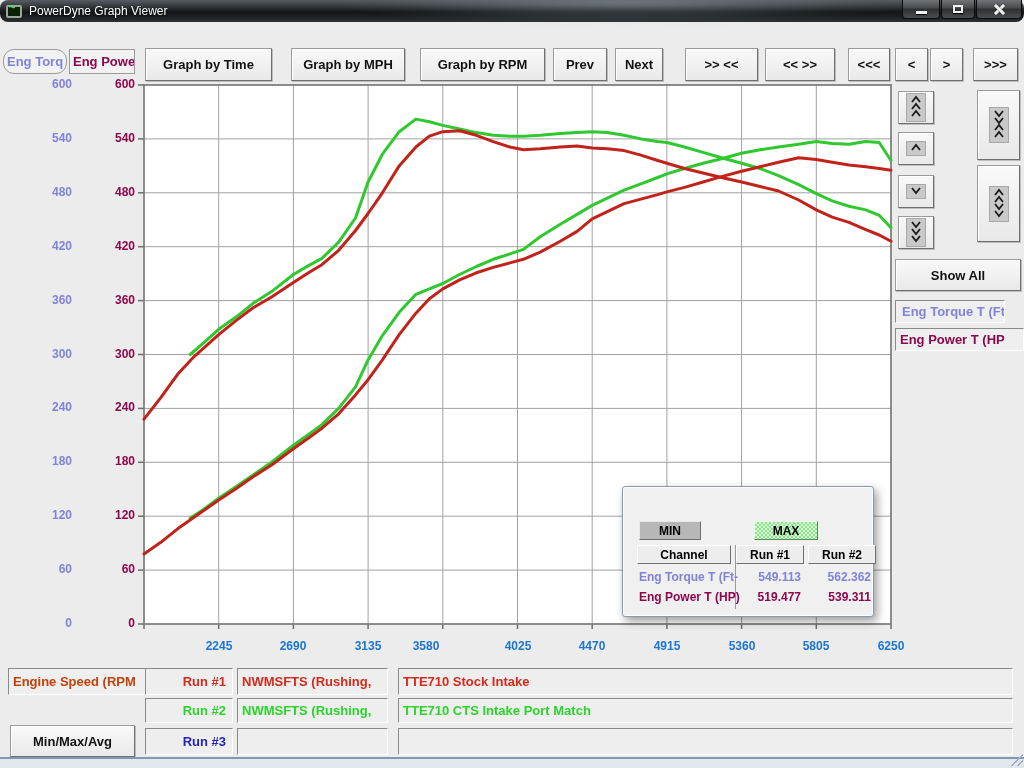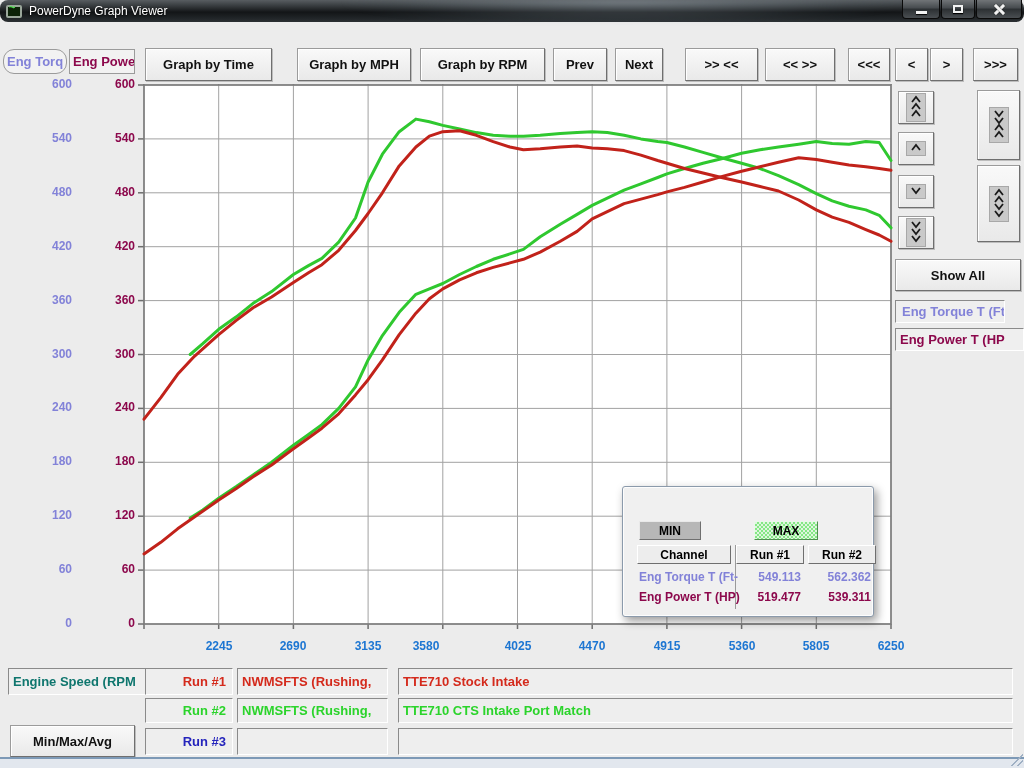--- a/index.html
+++ b/index.html
@@ -124,21 +124,21 @@
           <div class="g-close"></div>
         </div>
     </div>
   </div>
 
 
   <div class="btn chan-btn" style="left: 3px; top: 49px; width: 64px; height: 25px; color: rgb(130, 130, 216); border-radius: 11px;">Eng Torq</div>
   <div class="btn chan-btn" style="left: 69px; top: 49px; width: 66px; height: 25px; color: rgb(140, 8, 76);">Eng Powe</div>
 
   <div class="btn" style="left:145px;top:48px;width:127px;height:33px;">Graph by Time</div>
-  <div class="btn" style="left:297px;top:48px;width:114px;height:33px;">Graph by MPH</div>
+  <div class="btn" style="left:291px;top:48px;width:114px;height:33px;">Graph by MPH</div>
   <div class="btn" style="left:420px;top:48px;width:125px;height:33px;">Graph by RPM</div>
   <div class="btn" style="left:553px;top:48px;width:54px;height:33px;">Prev</div>
   <div class="btn" style="left:615px;top:48px;width:48px;height:33px;">Next</div>
   <div class="btn" style="left:685px;top:48px;width:73px;height:33px;">&gt;&gt; &lt;&lt;</div>
   <div class="btn" style="left:765px;top:48px;width:70px;height:33px;">&lt;&lt; &gt;&gt;</div>
   <div class="btn" style="left:848px;top:48px;width:42px;height:33px;">&lt;&lt;&lt;</div>
   <div class="btn" style="left:895px;top:48px;width:33px;height:33px;">&lt;</div>
   <div class="btn" style="left:930px;top:48px;width:33px;height:33px;">&gt;</div>
   <div class="btn" style="left:973px;top:48px;width:45px;height:33px;">&gt;&gt;&gt;</div>
 
@@ -312,21 +312,21 @@
     <div class="dlg-colhead" style="left:185px;width:68px;">Run #2</div>
     <div class="dlg-vline"></div>
     <div class="dlg-cell" style="left: 16px; top: 83px; color: rgb(130, 130, 216);">Eng Torque T (Ft-</div>
     <div class="dlg-cell num" style="left: 116px; top: 83px; width: 62px; color: rgb(130, 130, 216);">549.113</div>
     <div class="dlg-cell num" style="left: 186px; top: 83px; width: 62px; color: rgb(130, 130, 216);">562.362</div>
     <div class="dlg-cell" style="left: 16px; top: 103px; color: rgb(140, 8, 76);">Eng Power T (HP)</div>
     <div class="dlg-cell num" style="left: 116px; top: 103px; width: 62px; color: rgb(140, 8, 76);">519.477</div>
     <div class="dlg-cell num" style="left: 186px; top: 103px; width: 62px; color: rgb(140, 8, 76);">539.311</div>
   </div>
 
-  <div class="sunken" style="left: 8px; top: 668px; width: 140px; height: 27px; padding-left: 4px; color: #0f766e;">Engine Speed (RPM</div>
+  <div class="sunken" style="left: 8px; top: 668px; width: 140px; height: 27px; padding-left: 4px; color: #c2410c;">Engine Speed (RPM</div>
 
   <div class="sunken runlab" style="left: 145px; top: 668px; width: 88px; height: 27px; color: rgb(212, 42, 28);">Run #1</div>
   <div class="sunken filebox" style="left: 237px; top: 668px; width: 151px; height: 27px; color: rgb(212, 42, 28);">NWMSFTS (Rushing,</div>
   <div class="sunken filebox" style="left: 398px; top: 668px; width: 615px; height: 27px; color: rgb(212, 42, 28);">TTE710 Stock Intake</div>
 
   <div class="sunken runlab" style="left: 145px; top: 698px; width: 88px; height: 25px; color: rgb(43, 212, 43);">Run #2</div>
   <div class="sunken filebox" style="left: 237px; top: 698px; width: 151px; height: 25px; color: rgb(43, 212, 43);">NWMSFTS (Rushing,</div>
   <div class="sunken filebox" style="left: 398px; top: 698px; width: 615px; height: 25px; color: rgb(43, 212, 43);">TTE710 CTS Intake Port Match</div>
 
   <div class="btn" style="left:10px;top:725px;width:125px;height:32px;">Min/Max/Avg</div>

